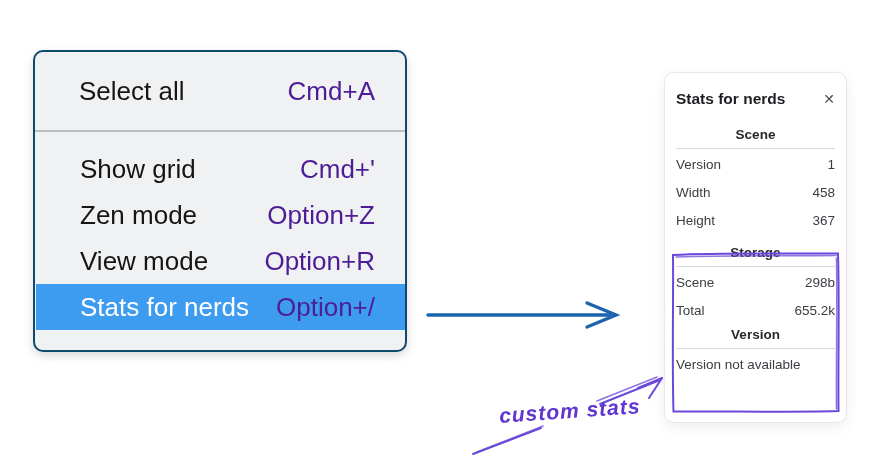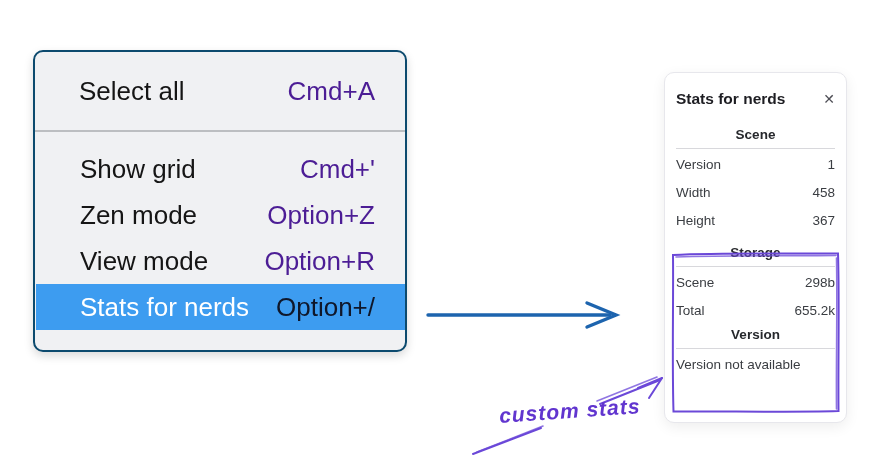--- a/index.html
+++ b/index.html
@@ -15,21 +15,21 @@
   .menu-section-1 { padding:15px 0; }
   .menu-section-2 { padding:14px 0 26px 1px; }
   .menu-sep { border-top:2px solid #bcbec1; width:100%; }
   .menu-item {
     height:48px; display:flex; align-items:center; justify-content:space-between;
     padding:0 30px 0 44px; font-size:26px; color:#151515; cursor:default;
   }
   .menu-section-2 .menu-item { height:46px; }
   .mi-shortcut { color:#4c1d95; }
   .menu-item.highlighted { background:var(--highlight,#3d9cf0); color:#ffffff; }
-  .menu-item.highlighted .mi-shortcut { color:#0f172a; }
+  .menu-item.highlighted .mi-shortcut { color:#4c1d95; }
 
   
   .panel {
     position:absolute; left:664px; top:72px; width:183px; height:351px;
     background:#ffffff; border:1px solid #e7e7ec; border-radius:10px;
     box-shadow:0 4px 14px rgba(0,0,0,.07);
     padding:14px 11px 12px 11px; color:#3a3d42; font-size:13.5px;
   }
   .panel-header { display:flex; align-items:center; justify-content:space-between; height:24px; }
   .panel-title { font-weight:bold; font-size:15.5px; color:#1d1d22; }

